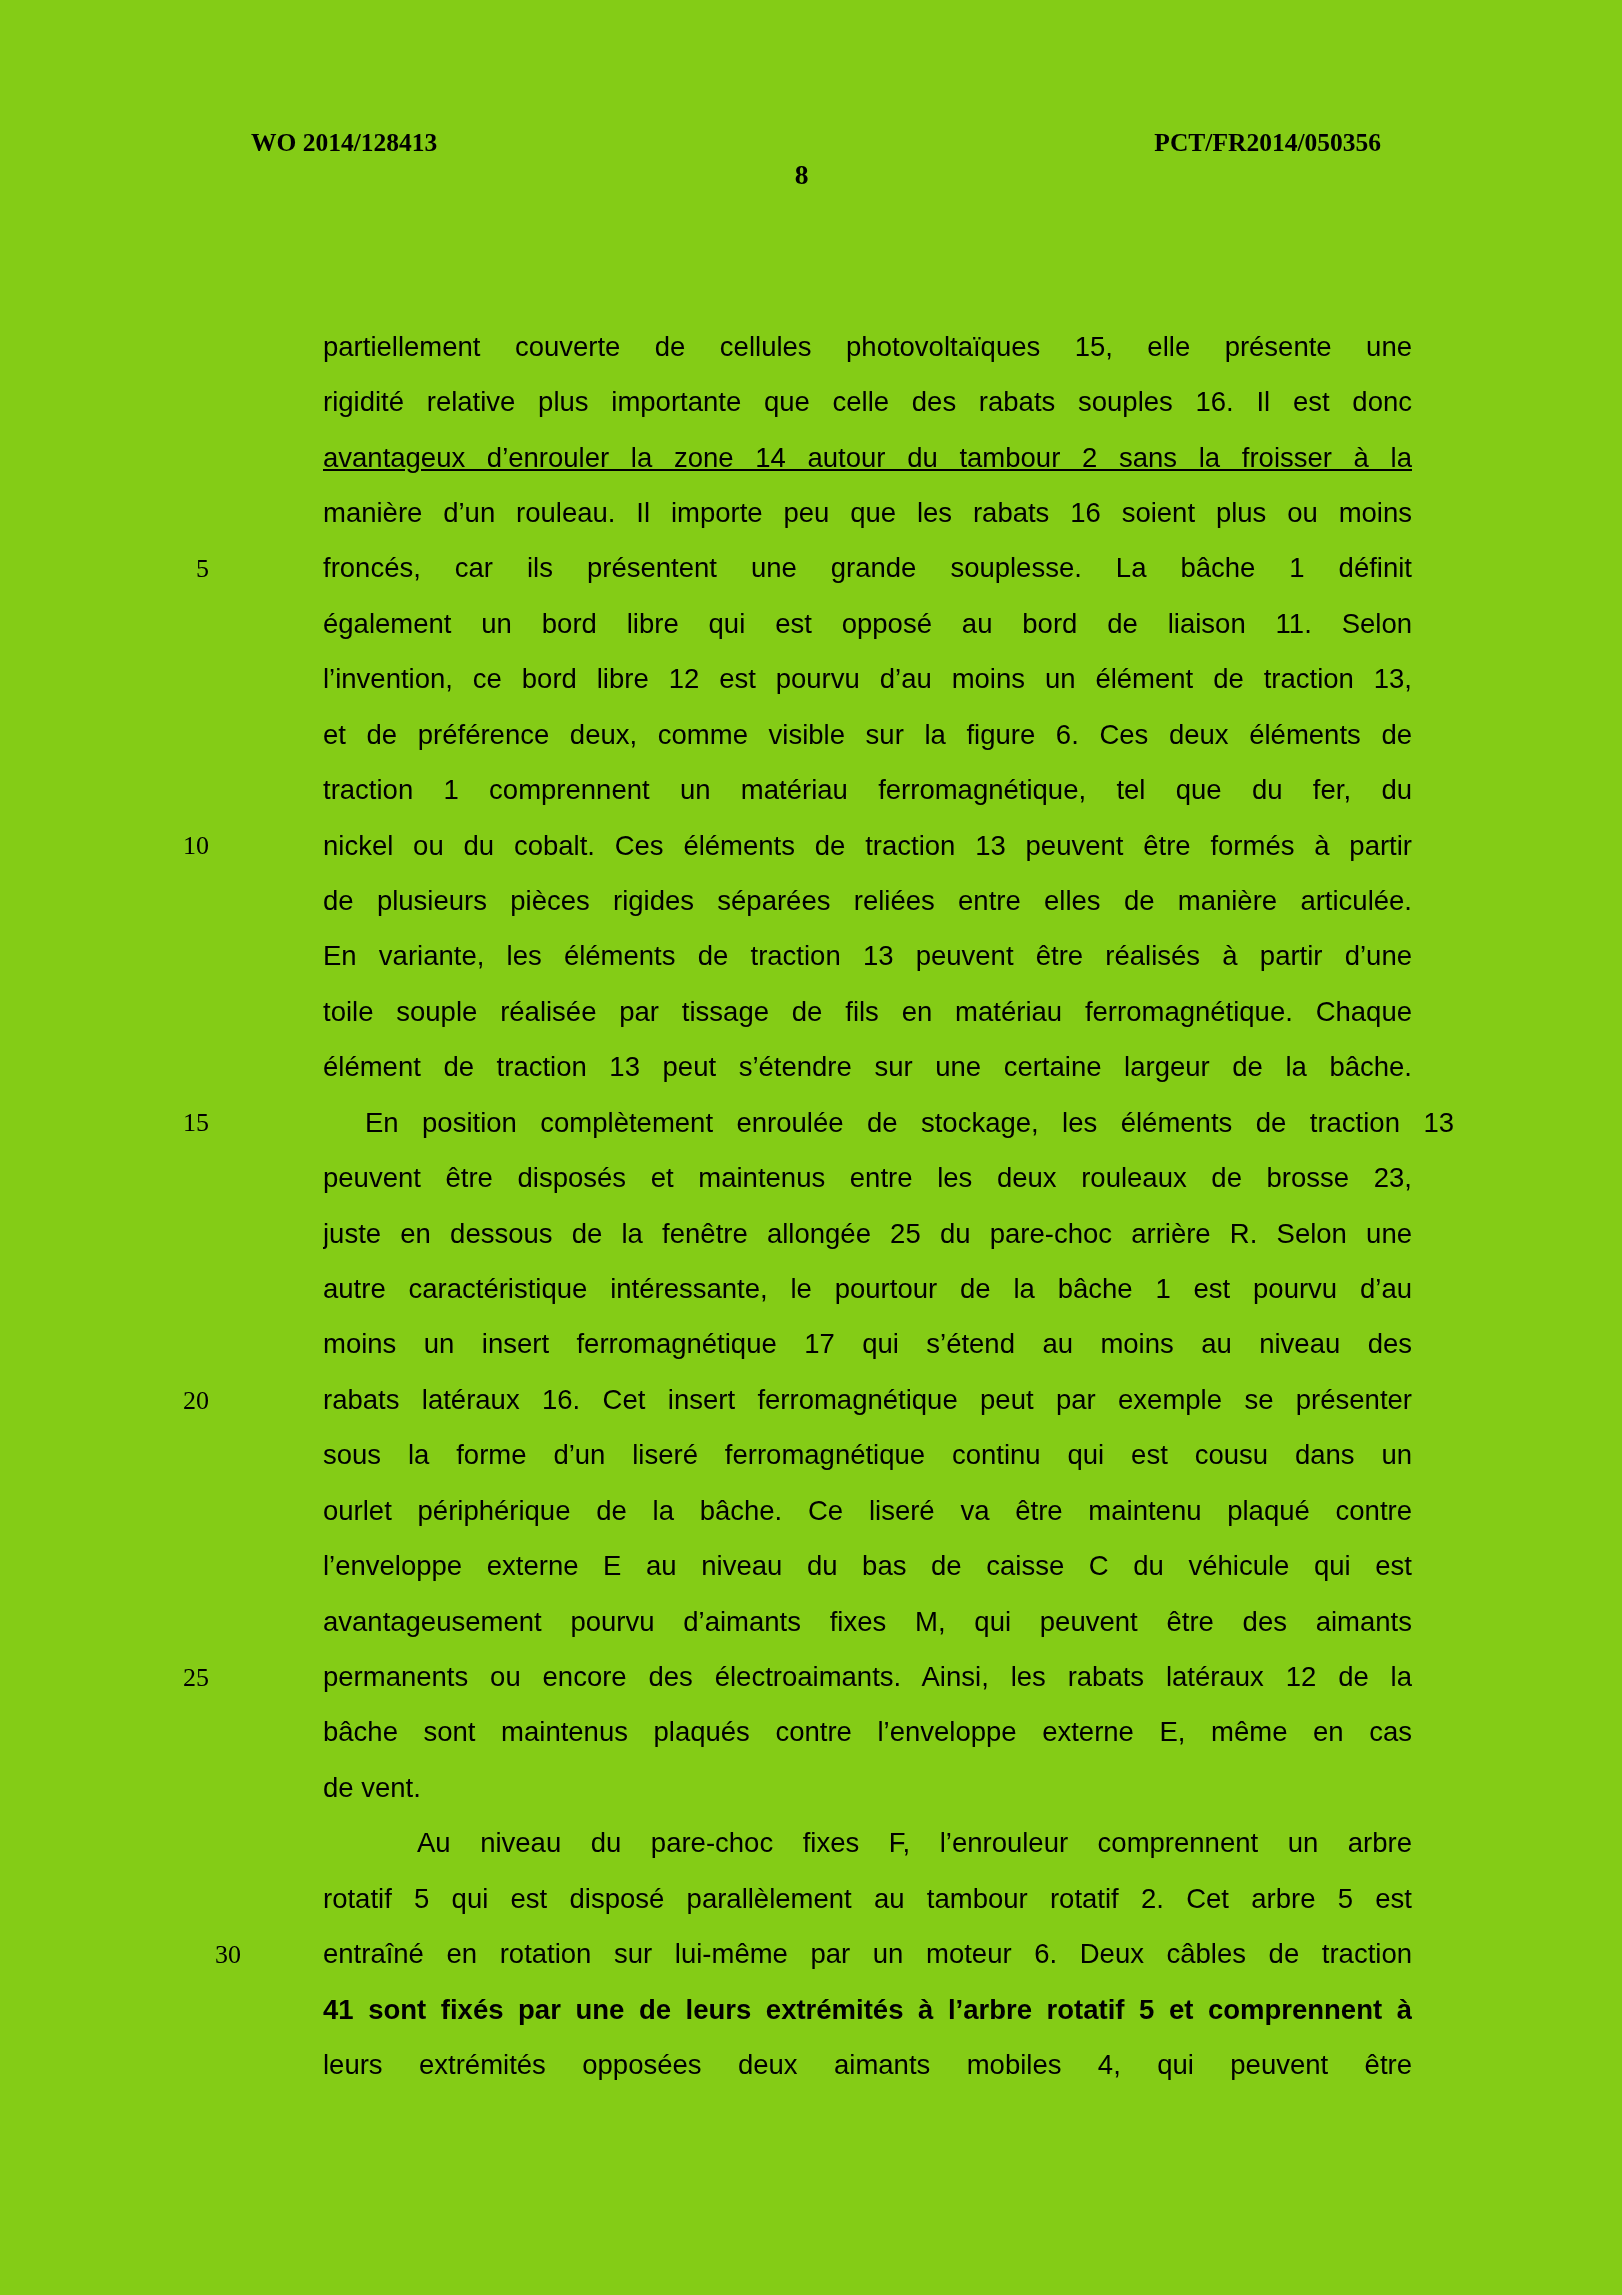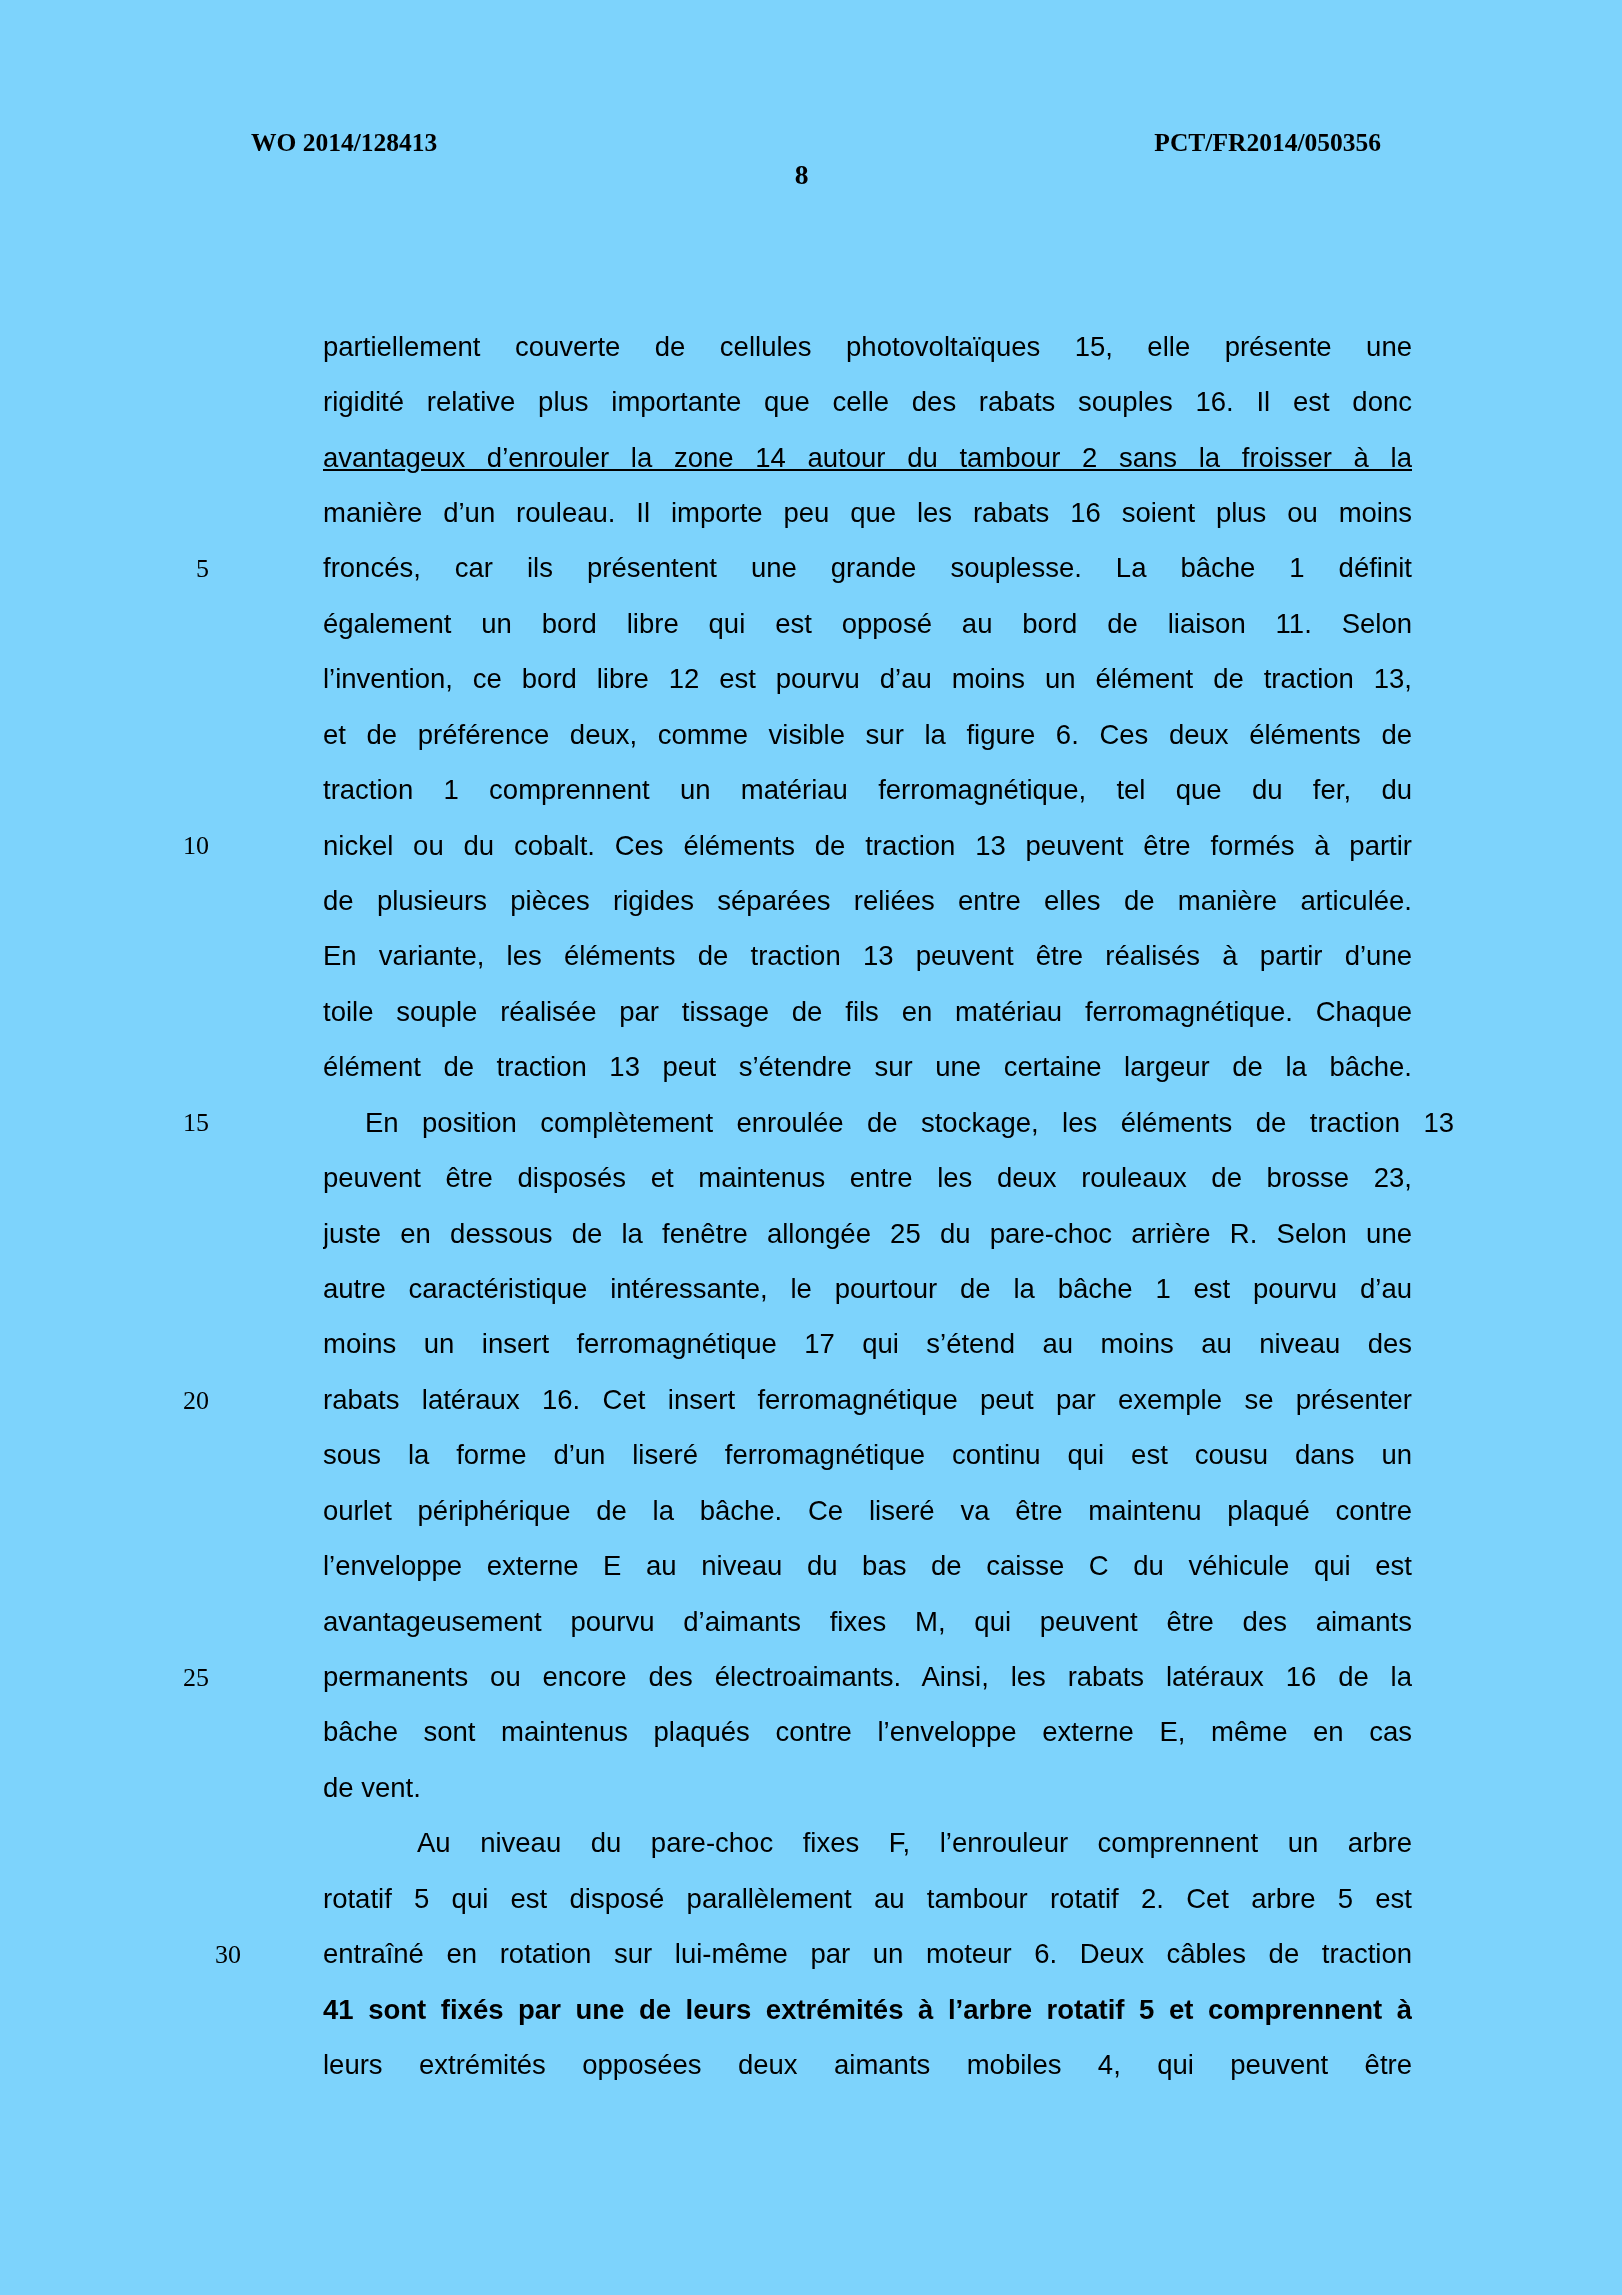--- a/index.html
+++ b/index.html
@@ -1,17 +1,17 @@
 <!DOCTYPE html>
 <html style="font-size:10.5px"><head>
 <meta charset="utf-8">
 <style>
   html, body { margin: 0; padding: 0; background: #ffffff; }
   body { width: 1622px; height: 2295px; position: relative; overflow: hidden; }
-  .page { position: absolute; left: 0; top: 0; width: 1622px; height: 2295px; background: #7dd3fc; }
+  .page { position: absolute; left: 0; top: 0; width: 1622px; height: 2295px; background: #84cc16; }
   .hdr { position: absolute; font-family: "Liberation Serif", serif; font-weight: bold; font-size: 25.5px; color: #000; line-height: 1; white-space: nowrap; }
   .hdr-left { left: 251px; top: 130px; }
   .hdr-right { right: 241px; top: 130px; }
   .page-num { position: absolute; left: 0; width: 1603px; text-align: center; top: 161px; font-family: "Liberation Serif", serif; font-weight: bold; font-size: 27.5px; line-height: 1; color: #000; }
   .body-line { position: absolute; left: 323px; width: 1089px; font-family: "Liberation Sans", sans-serif; font-size: 27.5px; line-height: 33px; height: 33px; color: #000; white-space: nowrap; }
   .body-line.justify { text-align: justify; text-align-last: justify; white-space: normal; overflow: hidden; }
   .body-line.indent { left: 417px; width: 995px; }
   .body-line.left { text-align: left; }
   .line-num { position: absolute; width: 209px; left: 0; text-align: right; padding-right: 0; font-family: "Liberation Serif", serif; font-size: 26px; line-height: 33px; height: 33px; color: #000; }
 </style>
@@ -49,21 +49,21 @@
       <div class="body-line justify" style="top: 1106px; margin-left: 42px;">En position complètement enroulée de stockage, les éléments de traction 13</div>
       <div class="body-line justify" style="top: 1161px;">peuvent être disposés et maintenus entre les deux rouleaux de brosse 23,</div>
       <div class="body-line justify" style="top: 1217px;">juste en dessous de la fenêtre allongée 25 du pare-choc arrière R. Selon une</div>
       <div class="body-line justify" style="top: 1272px;">autre caractéristique intéressante, le pourtour de la bâche 1 est pourvu d’au</div>
       <div class="body-line justify" style="top: 1327px;">moins un insert ferromagnétique 17 qui s’étend au moins au niveau des</div>
       <div class="body-line justify" style="top: 1383px;">rabats latéraux 16. Cet insert ferromagnétique peut par exemple se présenter</div>
       <div class="body-line justify" style="top: 1438px;">sous la forme d’un liseré ferromagnétique continu qui est cousu dans un</div>
       <div class="body-line justify" style="top: 1494px;">ourlet périphérique de la bâche. Ce liseré va être maintenu plaqué contre</div>
       <div class="body-line justify" style="top: 1549px;">l’enveloppe externe E au niveau du bas de caisse C du véhicule qui est</div>
       <div class="body-line justify" style="top: 1605px;">avantageusement pourvu d’aimants fixes M, qui peuvent être des aimants</div>
-      <div class="body-line justify" style="top: 1660px;">permanents ou encore des électroaimants. Ainsi, les rabats latéraux 16 de la</div>
+      <div class="body-line justify" style="top: 1660px;">permanents ou encore des électroaimants. Ainsi, les rabats latéraux 12 de la</div>
       <div class="body-line justify" style="top: 1715px;">bâche sont maintenus plaqués contre l’enveloppe externe E, même en cas</div>
       <div class="body-line left" style="top: 1771px;">de vent.</div>
       <div class="body-line justify indent" style="top: 1826px;">Au niveau du pare-choc fixes F, l’enrouleur comprennent un arbre</div>
       <div class="body-line justify" style="top: 1882px;">rotatif 5 qui est disposé parallèlement au tambour rotatif 2. Cet arbre 5 est</div>
       <div class="body-line justify" style="top: 1937px;">entraîné en rotation sur lui-même par un moteur 6. Deux câbles de traction</div>
       <div class="body-line justify" style="top: 1993px; font-weight: bold;">41 sont fixés par une de leurs extrémités à l’arbre rotatif 5 et comprennent à</div>
       <div class="body-line justify" style="top: 2048px;">leurs extrémités opposées deux aimants mobiles 4, qui peuvent être</div>
     </div>
 </div>
 

